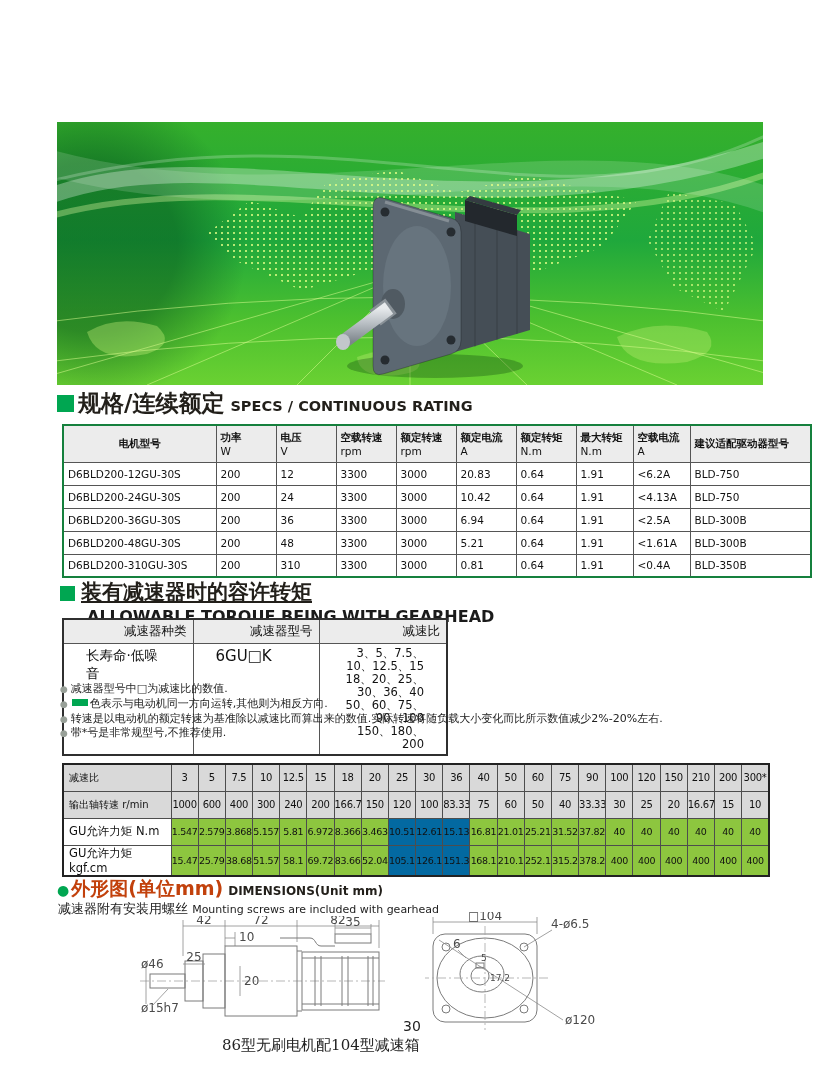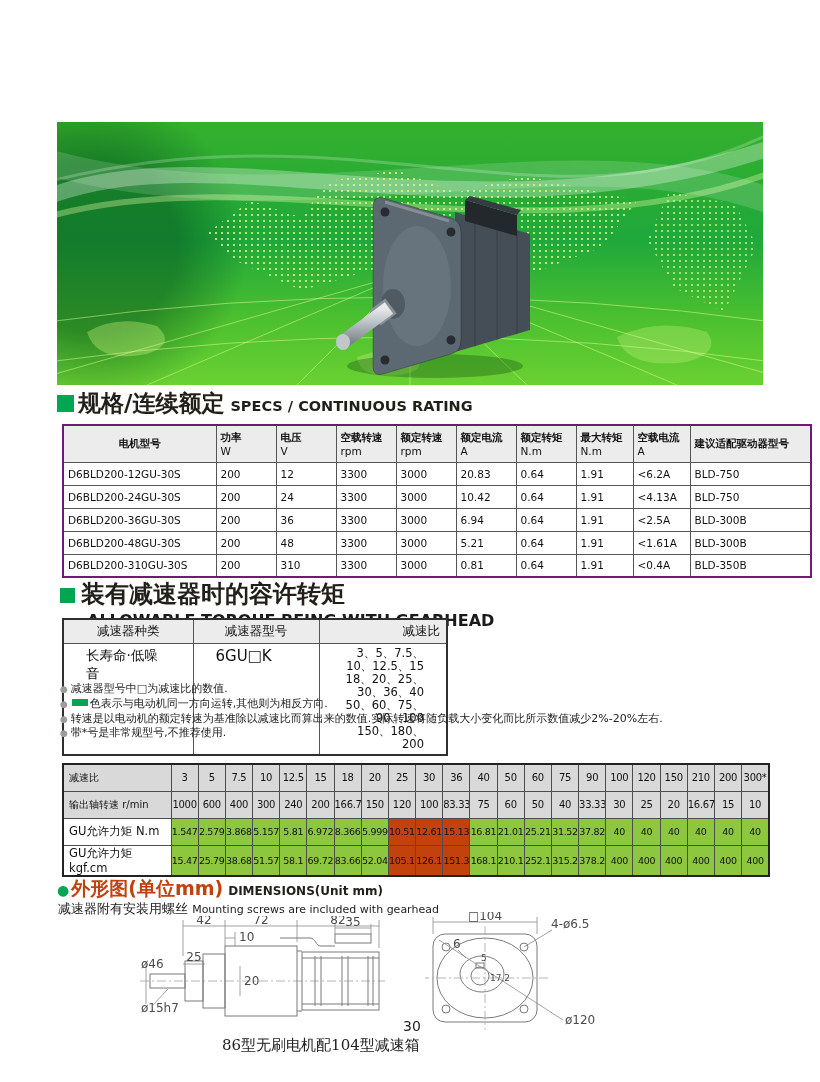--- a/index.html
+++ b/index.html
@@ -28,59 +28,59 @@
 
   
   .sec1 { left:57px; top:388px; display:flex; align-items:baseline; }
   .sec2 { left:60px; top:578px; }
   .bullet-sq { display:inline-block; width:17px; height:17px; background:#00a651; margin-right:4px;
                position:relative; top:1px; }
   .bullet-sq.small { width:15px; height:15px; margin-right:6px; }
   .sec-cn { font-size:23px; font-weight:bold; color:#221f1a; }
   .sec-en { font-size:14.5px; font-weight:bold; color:#221f1a; margin-left:6px; }
   .sec2 .line1 { display:flex; align-items:center; }
-  .sec2 .sec-cn { font-size:24px; }
+  .sec2 .sec-cn { font-size:21px;text-decoration:underline; }
   .sec2 .sec-en2 { font-size:16px; font-weight:bold; margin-left:27px; margin-top:1px; }
 
   
   table { border-collapse:collapse; }
-  .spec-table { left:62px; top:424px; width:748px; table-layout:fixed; border:2px solid #701a75; }
+  .spec-table { left:62px; top:424px; width:748px; table-layout:fixed; border:2px solid #15803d; }
   .spec-table th, .spec-table td { border:1px solid #555; font-size:10.5px; color:#111;
       padding:1px 4px; text-align:left; vertical-align:middle; overflow:hidden; white-space:nowrap; }
   .spec-table th { background:#ececec; height:37px; font-weight:bold; }
   .spec-table th .unit { font-weight:normal; }
   .spec-table th.c-center { text-align:center; }
   .spec-table td { height:23px; font-weight:normal; }
 
   
   .gear-table { left:62px; top:618px; width:384px; table-layout:fixed; border:2px solid #2f2f2f; }
   .gear-table th, .gear-table td { border:1px solid #555; color:#111; vertical-align:middle; }
   .gear-table th { background:#ececec; height:24px; font-size:12.5px; font-weight:normal;
-      text-align:center; padding:2px 6px; }
+      text-align:right; padding:2px 6px; }
   .gear-table th.right { text-align:right; }
   .gear-table td { height:60px; padding:3px 22px; }
   .gear-type { font-size:13.5px; }
   .gear-model { font-size:15px; }
   .gear-ratios { font-size:11.5px; line-height:13px; text-align:right; padding-right:4px; }
 
   
   .notes { left:60px; top:682px; font-size:11px; color:#222; line-height:14.8px; }
   .note-bullet { color:#98a098; font-size:9px; margin-right:3px; }
   .note-swatch { display:inline-block; width:16px; height:7px; background:#00a651; margin:0 2px 1px 1px; }
 
   
   .ratio-table { left:62px; top:763px; width:708px; table-layout:fixed; border:2px solid #222; }
   .ratio-table td { border:1px solid #4d4d4d; height:27px; text-align:center; color:#111;
       font-size:9.5px; letter-spacing:-0.3px; padding:0; overflow:hidden; }
   .ratio-table td.rlabel { text-align:left; padding-left:5px; font-size:11.5px; letter-spacing:0;
       background:#fff; }
   .ratio-table tr:nth-child(1) td, .ratio-table tr:nth-child(2) td { background:#d9d9d9; font-size:10px; }
   .ratio-table tr:nth-child(1) td.rlabel, .ratio-table tr:nth-child(2) td.rlabel { background:#d9d9d9; }
   .ratio-table td.vgreen { background:#8dc63f; }
-  .ratio-table td.vwhite { background:#c2410c; }
+  .ratio-table td.vwhite { background:#0369a1; }
 
   
   .dims-head { left:57px; top:876px; display:flex; align-items:baseline; }
   .dims-dot { color:#00a651; font-size:14px; margin-right:2px; }
   .dims-cn { font-size:19px; font-weight:bold; color:#c2410c; }
   .dims-en { font-size:12px; font-weight:bold; margin-left:5px; color:#221f1a; }
   .dims-sub { left:58px; top:900px; font-size:13px; color:#222; }
   .dims-sub .en { font-size:11px; }
 
   .drawing { position:absolute; }
@@ -423,21 +423,21 @@
         </tr>
         <tr>
           <td class="rlabel">GU允许力矩 N.m</td>
           <td class="vgreen">1.547</td>
           <td class="vgreen">2.579</td>
           <td class="vgreen">3.868</td>
           <td class="vgreen">5.157</td>
           <td class="vgreen">5.81</td>
           <td class="vgreen">6.972</td>
           <td class="vgreen">8.366</td>
-          <td class="vgreen">5.999</td>
+          <td class="vgreen">3.463</td>
           <td class="vwhite">10.51</td>
           <td class="vwhite">12.61</td>
           <td class="vwhite">15.13</td>
           <td class="vgreen">16.81</td>
           <td class="vgreen">21.01</td>
           <td class="vgreen">25.21</td>
           <td class="vgreen">31.52</td>
           <td class="vgreen">37.82</td>
           <td class="vgreen">40</td>
           <td class="vgreen">40</td>

